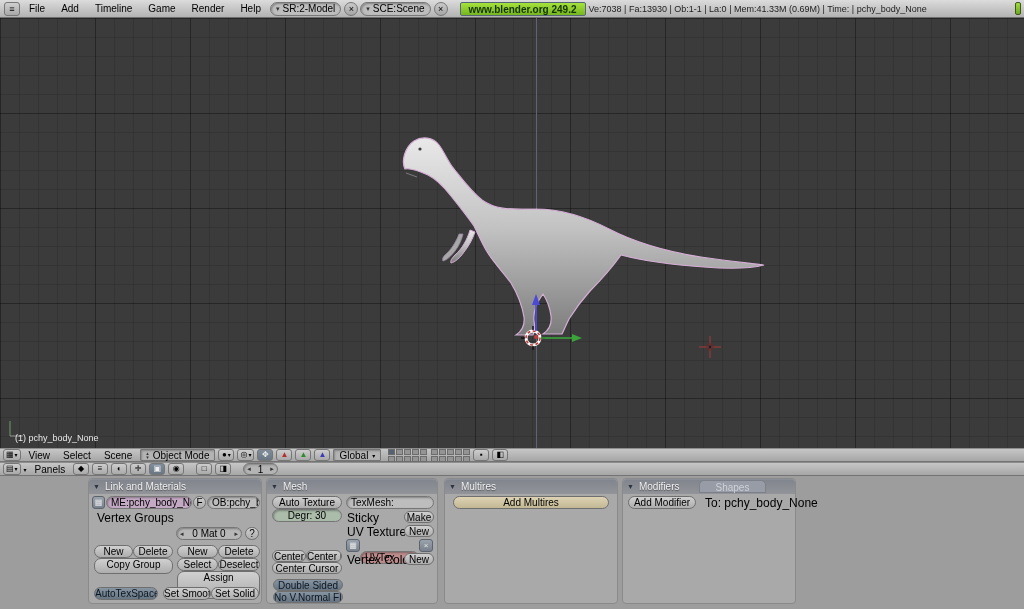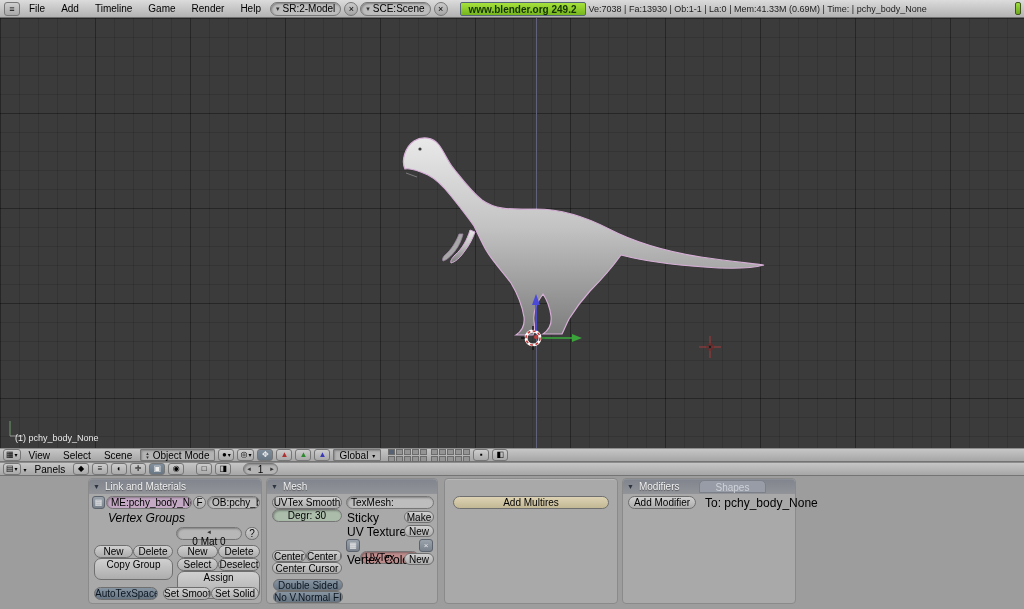--- a/index.html
+++ b/index.html
@@ -82,21 +82,21 @@
   .btn.tan { background:linear-gradient(#ddd3b4,#c3b894); }
   .field { position:absolute; background:#bdbdbd; border:1px solid #767676; border-radius:7px;
     box-shadow:inset 1px 1px 2px rgba(0,0,0,.30); font-size:10px; line-height:11px;
     padding:0 4px; overflow:hidden; white-space:nowrap; }
   .field.pink { background:#c4a9c4; }
   .field.red { background:#bd8d8d; }
   .field.slider { background:#abbcab; text-align:center; }
   .plabel { position:absolute; font-size:12px; line-height:11px; white-space:nowrap; }
   .numspin { position:absolute; display:flex; align-items:center; background:#b7b7b7;
     border:1px solid #767676; border-radius:7px; box-shadow:inset 1px 1px 2px rgba(0,0,0,.30);
-    font-size:10px;flex-direction:column; }
+    font-size:10px; }
   .numspin .a { font-size:7px; padding:0 3px; color:#333; }
   .numspin .v { flex:1; text-align:center; }
   .minibtn { position:absolute; background:linear-gradient(#9aa2ac,#79828c); border:1px solid #5c636c;
     border-radius:3px; color:#e8e8e8; text-align:center; font-size:8px; line-height:11px; }
 </style>
 </head>
 <body>
 
 <div class="app">
 
@@ -291,50 +291,50 @@
     <div class="panel" style="left:88px; width:174px;">
       <div class="phead">
         <span class="ptri">▼</span>
         <span class="ptitle">Link and Materials</span>
       </div>
       <div class="minibtn" style="left:3px; top:17px; width:13px; height:13px;">▦</div>
       <div class="field pink" style="left:17px; top:17px; width:86px; height:13px;">ME:pchy_body_None</div>
       <div class="btn" style="left:104px; top:17px; width:13px; height:13px;">F</div>
       <div class="field" style="left:118px; top:17px; width:53px; height:13px;">OB:pchy_body_None</div>
 
-      <span class="plabel" style="left:19px; top:34px;font-style:italic;">Vertex Groups</span>
+      <span class="plabel" style="left:8px; top:34px;">Vertex Groups</span>
 
       <div class="numspin" style="left:87px; top:48px; width:66px; height:13px;">
         <span class="a">◂</span>
         <span class="v">0 Mat 0</span>
         <span class="a">▸</span>
       </div>
       <div class="btn" style="left:156px; top:48px; width:14px; height:13px;">?</div>
 
       <div class="btn" style="left:5px; top:66px; width:39px; height:13px;">New</div>
       <div class="btn" style="left:44px; top:66px; width:40px; height:13px;">Delete</div>
-      <div class="btn" style="left:5px; top:79px; width:79px; height:22px;">Copy Group</div>
+      <div class="btn" style="left:5px; top:79px; width:79px; height:16px;">Copy Group</div>
 
       <div class="btn" style="left:88px; top:66px; width:41px; height:13px;">New</div>
       <div class="btn" style="left:129px; top:66px; width:42px; height:13px;">Delete</div>
       <div class="btn" style="left:88px; top:79px; width:41px; height:13px;">Select</div>
       <div class="btn" style="left:129px; top:79px; width:42px; height:13px;">Deselect</div>
       <div class="btn" style="left:88px; top:92px; width:83px; height:28px;">Assign</div>
 
       <div class="btn dark" style="left:5px; top:108px; width:64px; height:13px;">AutoTexSpace</div>
       <div class="btn" style="left:74px; top:108px; width:48px; height:13px;">Set Smooth</div>
       <div class="btn" style="left:122px; top:108px; width:48px; height:13px;">Set Solid</div>
     </div>
 
     <div class="panel" style="left:266px; width:172px;">
       <div class="phead">
         <span class="ptri">▼</span>
         <span class="ptitle">Mesh</span>
       </div>
-      <div class="btn" style="left:5px; top:17px; width:70px; height:13px;">UVTex Smooth</div>
+      <div class="btn" style="left:5px; top:17px; width:70px; height:13px;">Auto Texture</div>
       <div class="field slider" style="left:5px; top:30px; width:70px; height:13px;">Degr: 30</div>
 
       <div class="field" style="left:79px; top:17px; width:88px; height:13px;">TexMesh:</div>
 
       <span class="plabel" style="left:80px; top:34px;">Sticky</span>
       <div class="btn" style="left:137px; top:32px; width:30px; height:12px;">Make</div>
 
       <span class="plabel" style="left:80px; top:48px;">UV Texture</span>
       <div class="btn" style="left:137px; top:46px; width:30px; height:12px;">New</div>
 
@@ -347,20 +347,24 @@
 
       <div class="btn" style="left:5px; top:71px; width:34px; height:12px;">Center</div>
       <div class="btn" style="left:39px; top:71px; width:36px; height:12px;">Center New</div>
       <div class="btn" style="left:5px; top:83px; width:70px; height:12px;">Center Cursor</div>
 
       <div class="btn dark" style="left:6px; top:100px; width:70px; height:12px;">Double Sided</div>
       <div class="btn dark" style="left:6px; top:112px; width:70px; height:12px;">No V.Normal Flip</div>
     </div>
 
     <div class="panel" style="left:444px; width:174px;">
+      <div class="phead">
+        <span class="ptri">▼</span>
+        <span class="ptitle">Multires</span>
+      </div>
       <div class="btn tan" style="left:8px; top:17px; width:156px; height:13px;">Add Multires</div>
     </div>
 
     <div class="panel" style="left:622px; width:174px;">
       <div class="phead">
         <span class="ptri">▼</span>
         <span class="ptitle">Modifiers</span>
         <span class="tab-inactive">Shapes</span>
       </div>
       <div class="btn" style="left:5px; top:17px; width:68px; height:13px;">Add Modifier</div>

